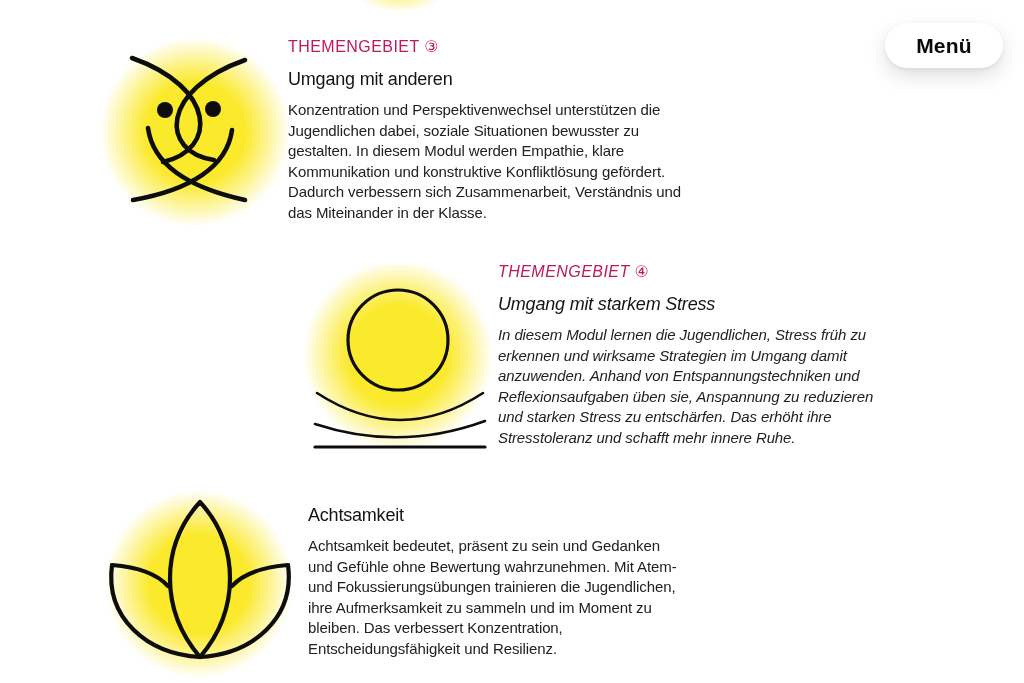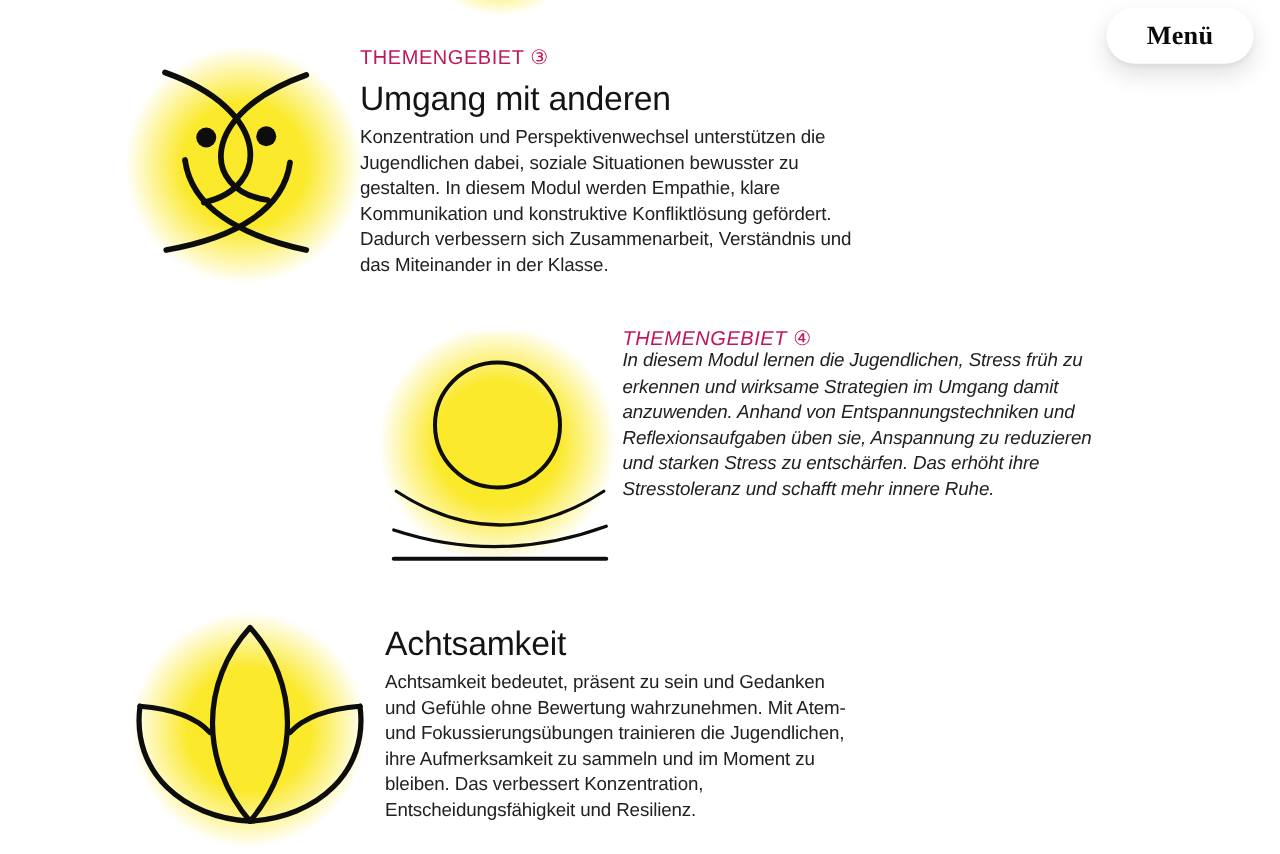--- a/index.html
+++ b/index.html
@@ -18,27 +18,27 @@
   .top-glow {
     position: absolute;
     left: 350px; top: -40px;
     width: 100px; height: 54px;
     background: radial-gradient(ellipse closest-side, rgba(251,233,43,0.85), rgba(251,233,43,0) 95%);
     pointer-events: none;
   }
 
   .menu-btn {
     position: absolute;
-    left: 885px; top: 6px;
+    left: 885px; top: 23px;
     width: 118px; height: 45px;
     border: none;
     border-radius: 23px;
     background: #ffffff;
     box-shadow: 0 2px 4px rgba(0,0,0,0.05), 0 8px 20px rgba(0,0,0,0.13);
-    font-family: Liberation Serif, serif;
+    font-family: Liberation Sans, sans-serif;
     font-size: 21px;
     font-weight: 600;
     letter-spacing: 0.2px;
     color: #0a0a0a;
     cursor: pointer;
     display: flex;
     align-items: center;
     justify-content: center;
   }
 
@@ -56,21 +56,21 @@
   .text-3 { left: 308px; top: 490px; }
 
   .kicker {
     font-size: 16px;
     line-height: 14px;
     letter-spacing: 0.45px;
     color: #be185d;
   }
   .title {
     margin: 10px 0 6px 0;
-    font-size: 27px;
+    font-size: 18px;
     line-height: 30px;
     font-weight: 400;
     letter-spacing: -0.2px;
     color: #141414;
   }
   .body-text {
     font-size: 15px;
     line-height: 20.5px;
     letter-spacing: -0.1px;
     color: #212121;
@@ -141,20 +141,21 @@
         <g fill="none" stroke="#0d0d0d" stroke-linecap="round">
           <circle cx="98" cy="75" r="50" stroke-width="3.2"></circle>
           <path d="M 17 128 Q 100 182 183 128" stroke-width="2.6"></path>
           <path d="M 15 159 Q 100 187 185 156" stroke-width="2.6"></path>
           <path d="M 15 182 L 185 182" stroke-width="3.2"></path>
         </g>
       </svg>
     </div>
     <div class="text-block text-2">
       <div class="kicker">THEMENGEBIET ④</div>
+      <h2 class="title">Umgang mit starkem Stress</h2>
       <p class="body-text">In diesem Modul lernen die Jugendlichen, Stress früh zu
 erkennen und wirksame Strategien im Umgang damit
 anzuwenden. Anhand von Entspannungstechniken und
 Reflexionsaufgaben üben sie, Anspannung zu reduzieren
 und starken Stress zu entschärfen. Das erhöht ihre
 Stresstoleranz und schafft mehr innere Ruhe.</p>
     </div>
   </section>
 
   <section class="topic">

